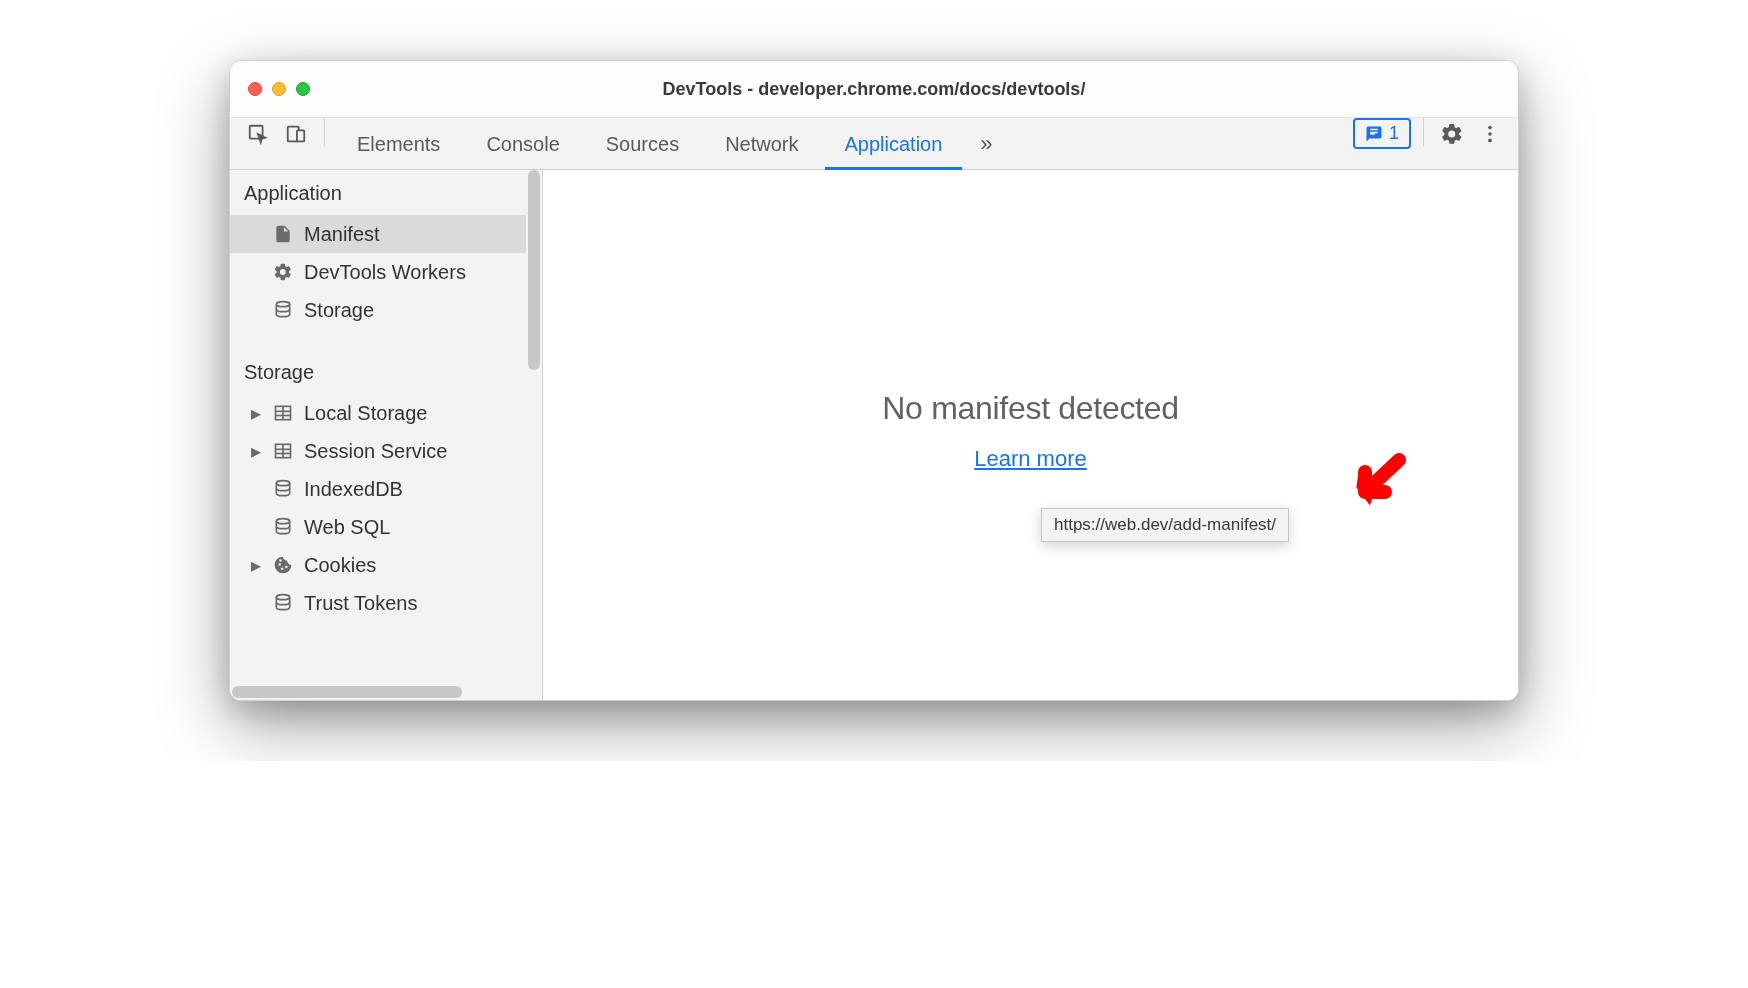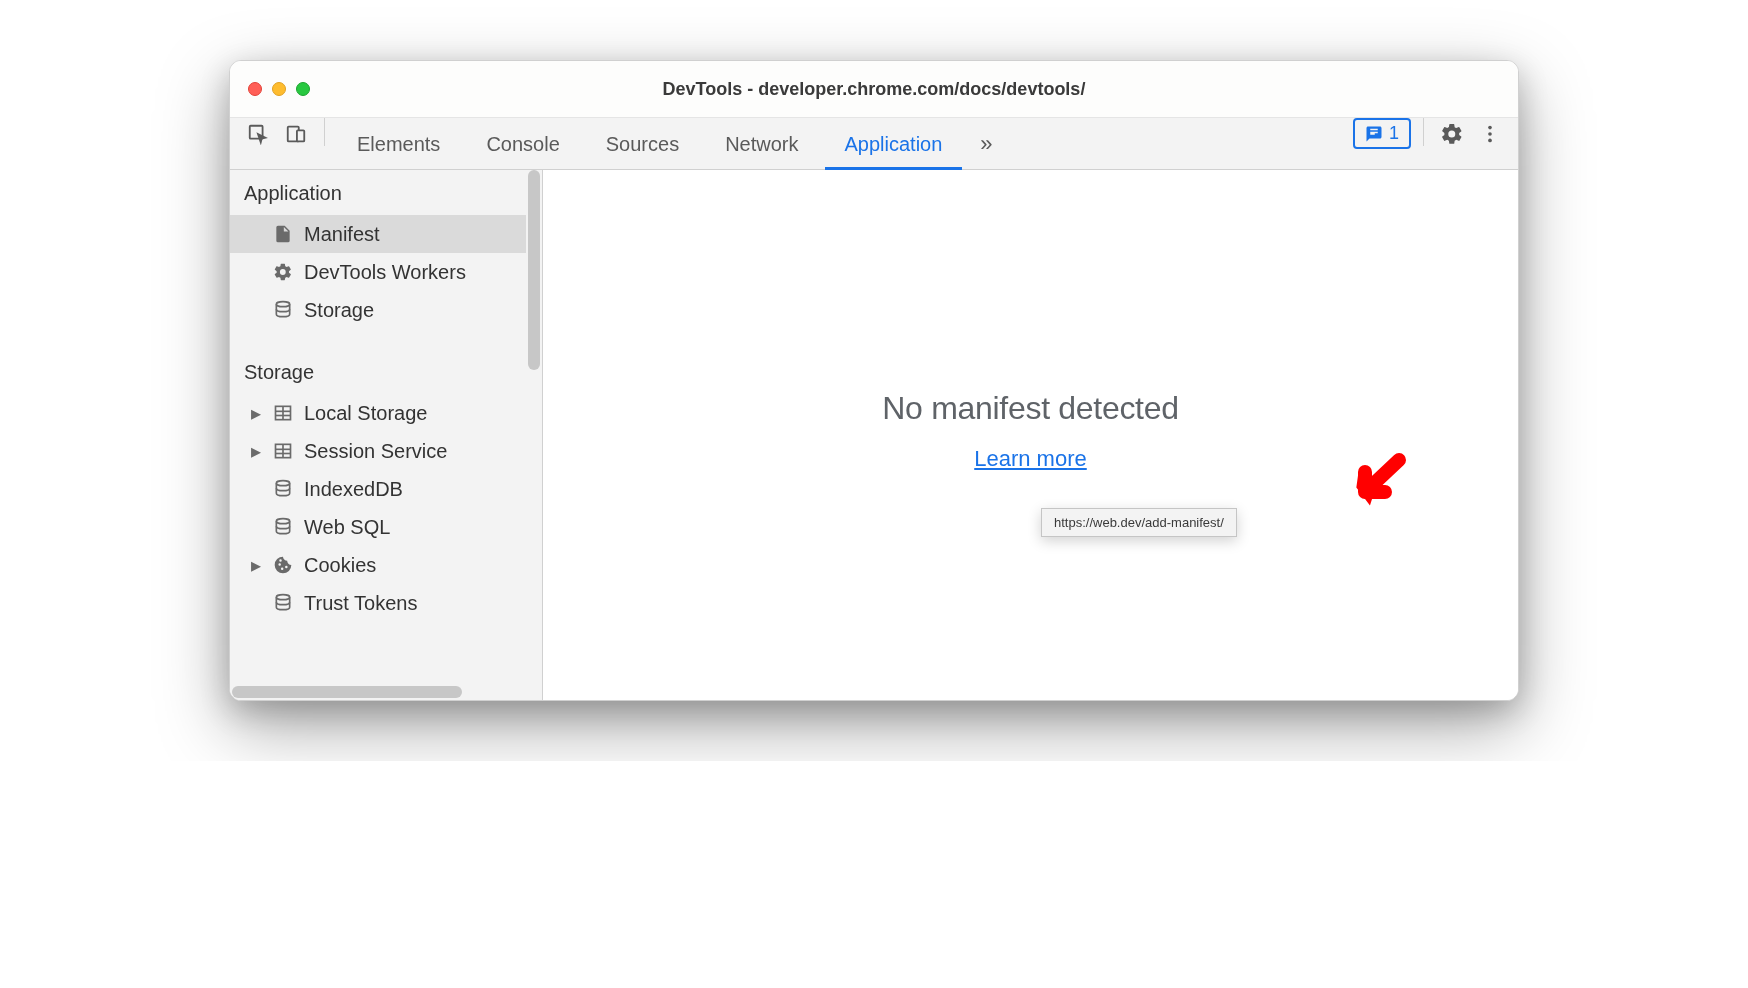--- a/index.html
+++ b/index.html
@@ -187,21 +187,21 @@
     text-decoration: underline;
     cursor: pointer;
   }
   .tooltip {
     position: absolute;
     top: 338px;
     left: 498px;
     background: #f3f3f3;
     border: 1px solid #c5c5c5;
     padding: 6px 12px;
-    font-size: 13px;
+    font-size: 17px;
     color: #3a3a3a;
     box-shadow: 0 4px 14px rgba(0,0,0,0.18);
   }
   .annotation-arrow {
     position: absolute;
     top: 282px;
     left: 800px;
     color: #ff0000;
   }
 </style>

